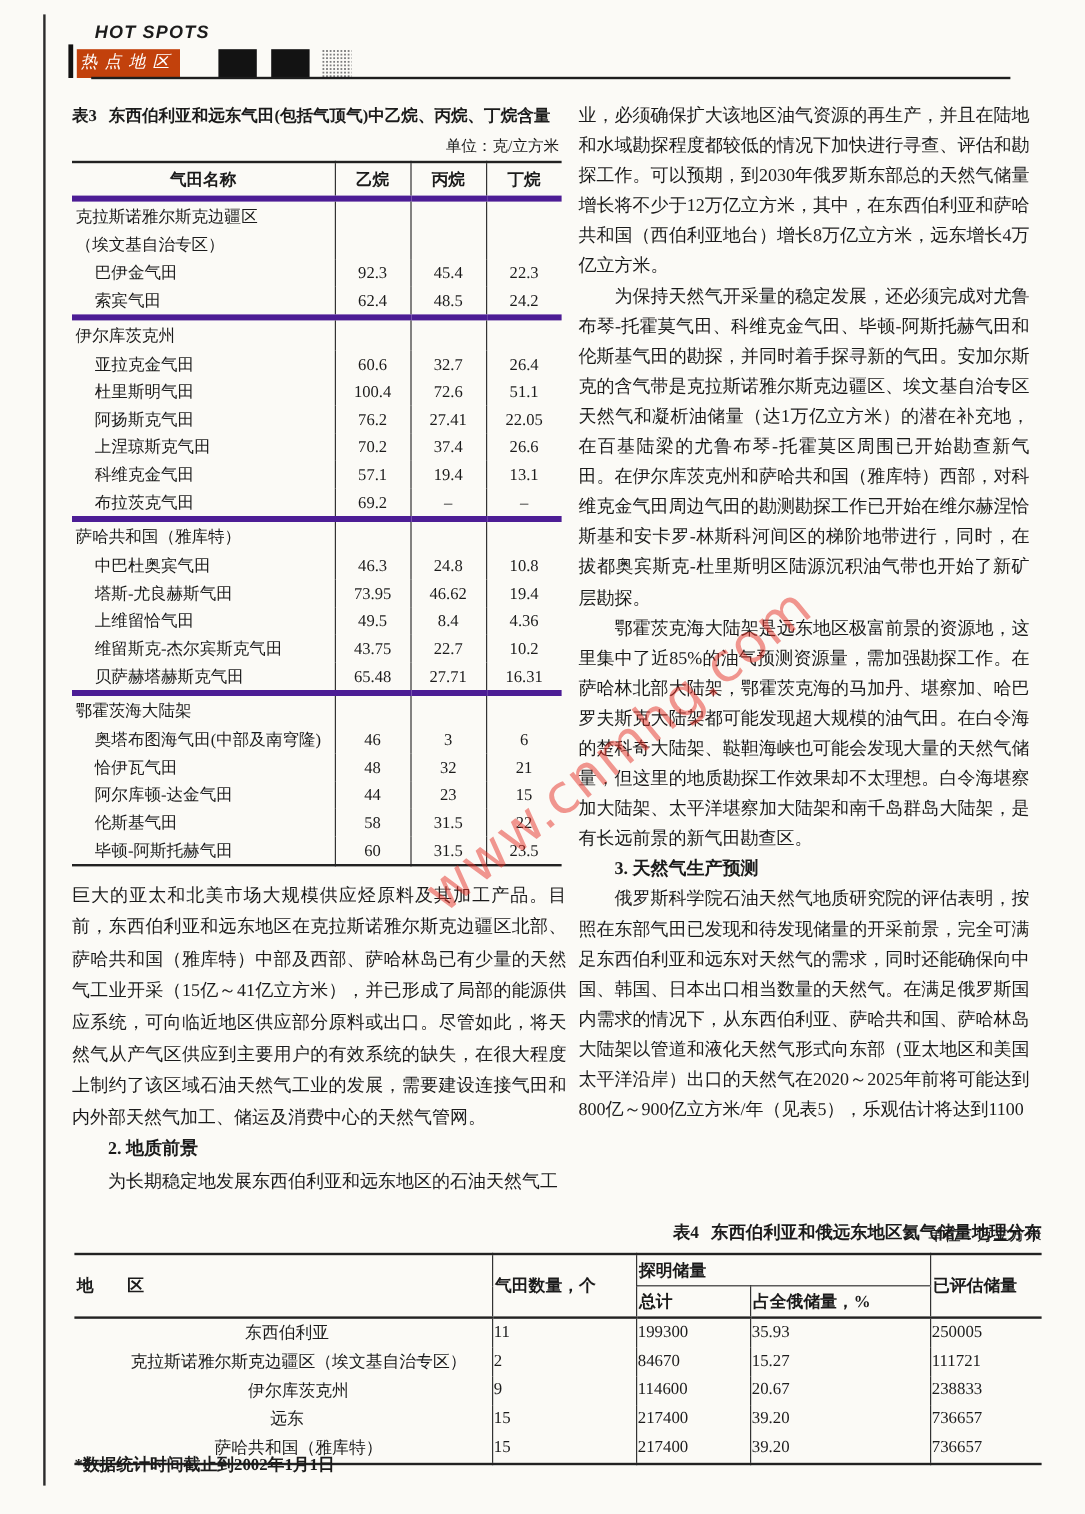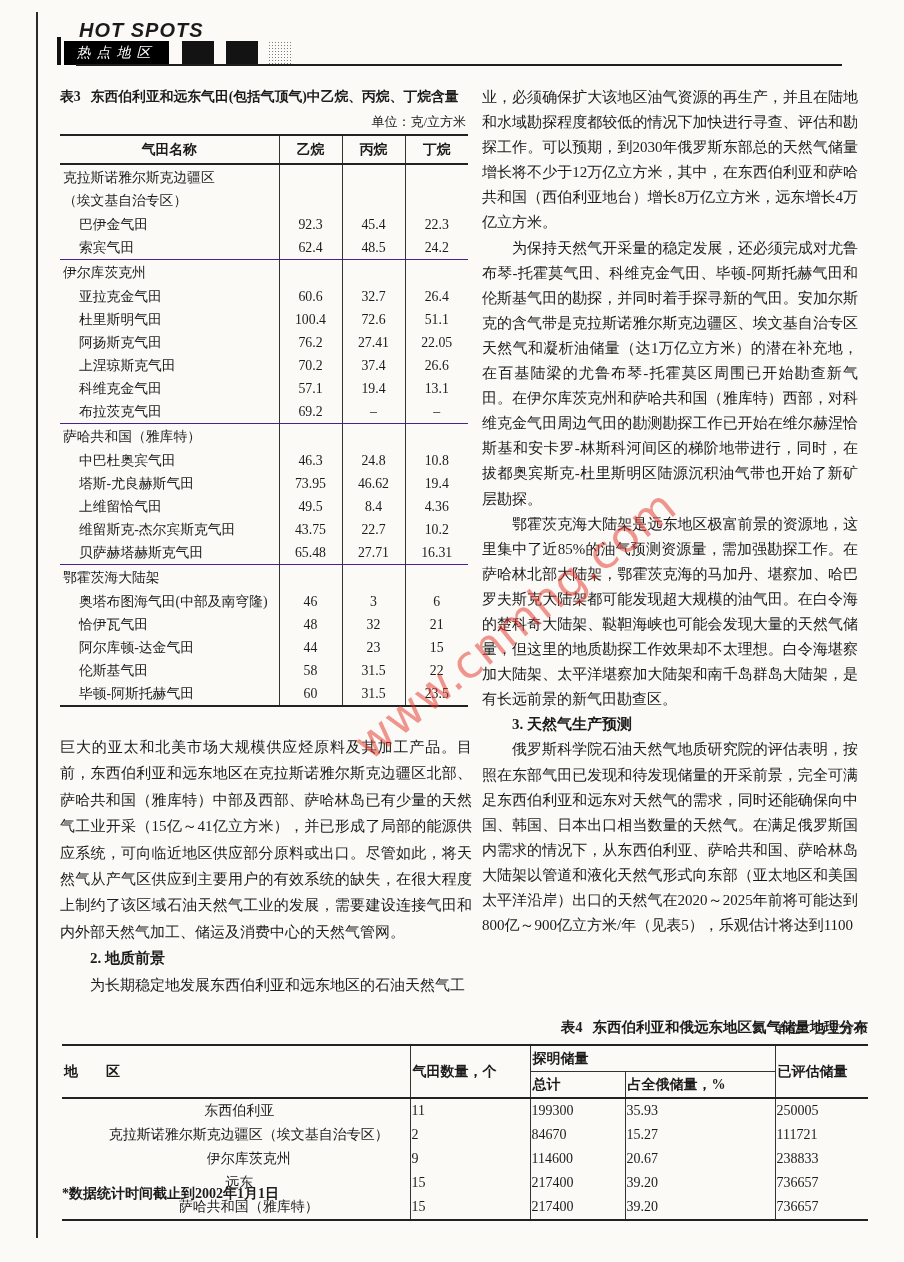--- a/index.html
+++ b/index.html
@@ -9,23 +9,23 @@
     font-family:"Liberation Serif","DejaVu Serif",serif;
   }
   .abs{position:absolute}
 
   
   #left-border{left:36px;top:12px;width:2px;height:1226px;background:#2b2b2b}
   #header-rule{left:76px;top:64px;width:766px;height:2px;background:#1e1e1e}
 
   
   #hotspots-en{left:79px;top:19px;font-family:"Liberation Sans","DejaVu Sans",sans-serif;
-    font-weight:bold;font-style:italic;font-size:20px;letter-spacing:1px}
+    font-weight:bold;font-style:italic;font-size:15px;letter-spacing:1px}
   #accent-bar{left:57px;top:37px;width:4px;height:28px;background:#111}
-  #zh-box{left:64px;top:41px;width:105px;height:24px;background:#000000;color:#fff;
+  #zh-box{left:64px;top:41px;width:86px;height:24px;background:#c2410c;color:#fff;
     font-size:14px;letter-spacing:6px;text-align:center;line-height:24px;font-style:italic}
   #sq1{left:182px;top:41px;width:32px;height:24px;background:#131313}
   #sq2{left:226px;top:41px;width:32px;height:24px;background:#131313}
   #sq3{left:268px;top:41px;width:25px;height:24px;
     background-image:radial-gradient(#7c7c7c 32%,transparent 33%);background-size:3px 3px}
 
   
   #watermark{left:298px;top:598px;width:434px;text-align:center;transform:rotate(-39deg);
     font-family:"DejaVu Sans",sans-serif;font-size:45px;letter-spacing:1px;
     color:rgba(229,48,37,.5);pointer-events:none;z-index:5;font-weight:500}
@@ -35,21 +35,21 @@
   #t3-caption{font-weight:bold;font-size:13.8px;white-space:nowrap}
   #t3-caption .cap{margin-right:10px}
   #t3-unit{text-align:right;font-size:13px;margin:7px 2px 3px 0}
   table{border-collapse:collapse;width:100%}
   #t3{border-top:2px solid #222;border-bottom:2px solid #222;font-size:13.8px;table-layout:fixed}
   #t3 th{border-bottom:2px solid #222;height:27px;font-weight:bold;text-align:center;padding:0 2px}
   #t3 col.vcol{width:63px}
   #t3 td{height:23px;line-height:23px;padding:0 3px;overflow:hidden;white-space:nowrap}
   #t3 td.v{border-left:1px solid #333;text-align:center}
   #t3 th.v{border-left:1px solid #333}
-  #t3 tr.group td{border-top:1px solid #4c1d95}
+  #t3 tr.group td{border-top:5px solid #4c1d95}
   #t3 td.group-name{line-height:23px;padding:1px 3px;white-space:normal}
   #t3 td.field{padding-left:19px}
 
   
   #left-col{left:60px;top:734px;width:412px}
   #right-col{left:482px;top:85px;width:376px}
   .para{margin:0;font-size:15px;line-height:26.4px;text-align:justify}
   #right-col .para{line-height:25.1px}
   .para.indent{text-indent:2em}
   .sec-h{font-weight:bold;font-size:15px;line-height:26.4px;text-indent:2em;margin:0}
@@ -69,21 +69,21 @@
   #t4 .bl{border-left:1px solid #333}
   #t4 td{height:22px;white-space:nowrap;overflow:hidden}
   #t4 td.region{text-align:center;padding-left:8px}
   #t4 td.region.ind{padding-left:27px}
   #t4 col.c-region{width:348px}
   #t4 col.c-count{width:120px}
   #t4 col.c-total{width:95px}
   #t4 col.c-share{width:150px}
   #t4 col.c-assessed{width:93px}
 
-  #footnote{left:62px;top:1185px;font-size:14px;font-weight:bold}
+  #footnote{left:62px;top:1212px;font-size:14px;font-weight:bold}
 </style>
 </head>
 <body>
 
 <div class="abs" id="left-border"></div>
 
 <div class="abs" id="hotspots-en">HOT SPOTS</div>
 <div class="abs" id="accent-bar"></div>
 <div class="abs" id="zh-box">热点地区</div>
 <div class="abs" id="sq1"></div>

